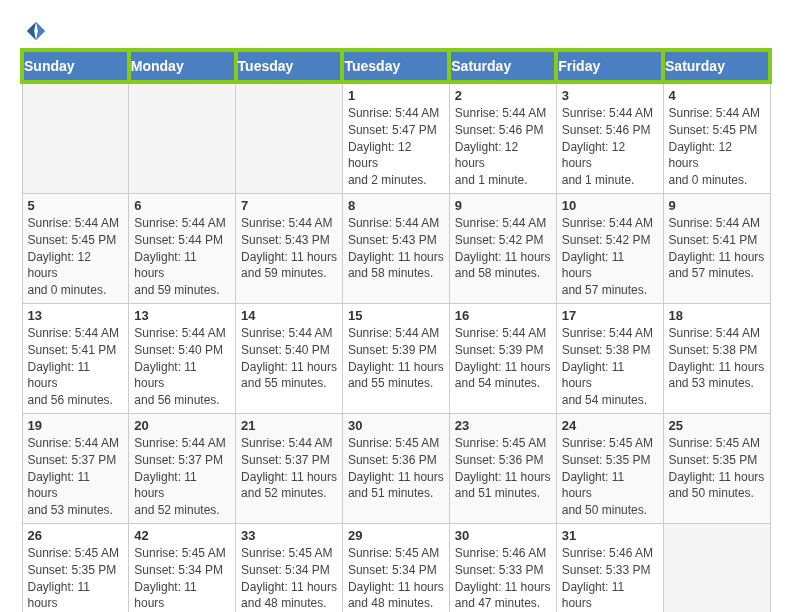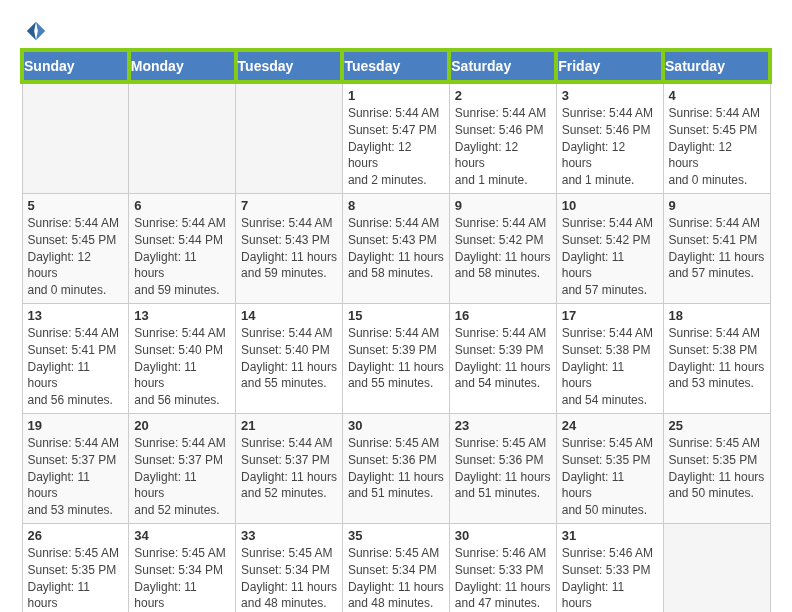--- a/index.html
+++ b/index.html
@@ -309,35 +309,35 @@
       </tr>
       <tr>
         <td>
           <div class="day-number">26</div>
           <div class="day-info" style="white-space: pre-line;">Sunrise: 5:45 AM
 Sunset: 5:35 PM
 Daylight: 11 hours
 and 49 minutes.</div>
         </td>
         <td>
-          <div class="day-number">34</div>
+          <div class="day-number">42</div>
           <div class="day-info" style="white-space: pre-line;">Sunrise: 5:45 AM
 Sunset: 5:34 PM
 Daylight: 11 hours
 and 49 minutes.</div>
         </td>
         <td>
           <div class="day-number">33</div>
           <div class="day-info" style="white-space: pre-line;">Sunrise: 5:45 AM
 Sunset: 5:34 PM
 Daylight: 11 hours
 and 48 minutes.</div>
         </td>
         <td>
-          <div class="day-number">35</div>
+          <div class="day-number">29</div>
           <div class="day-info" style="white-space: pre-line;">Sunrise: 5:45 AM
 Sunset: 5:34 PM
 Daylight: 11 hours
 and 48 minutes.</div>
         </td>
         <td>
           <div class="day-number">30</div>
           <div class="day-info" style="white-space: pre-line;">Sunrise: 5:46 AM
 Sunset: 5:33 PM
 Daylight: 11 hours

